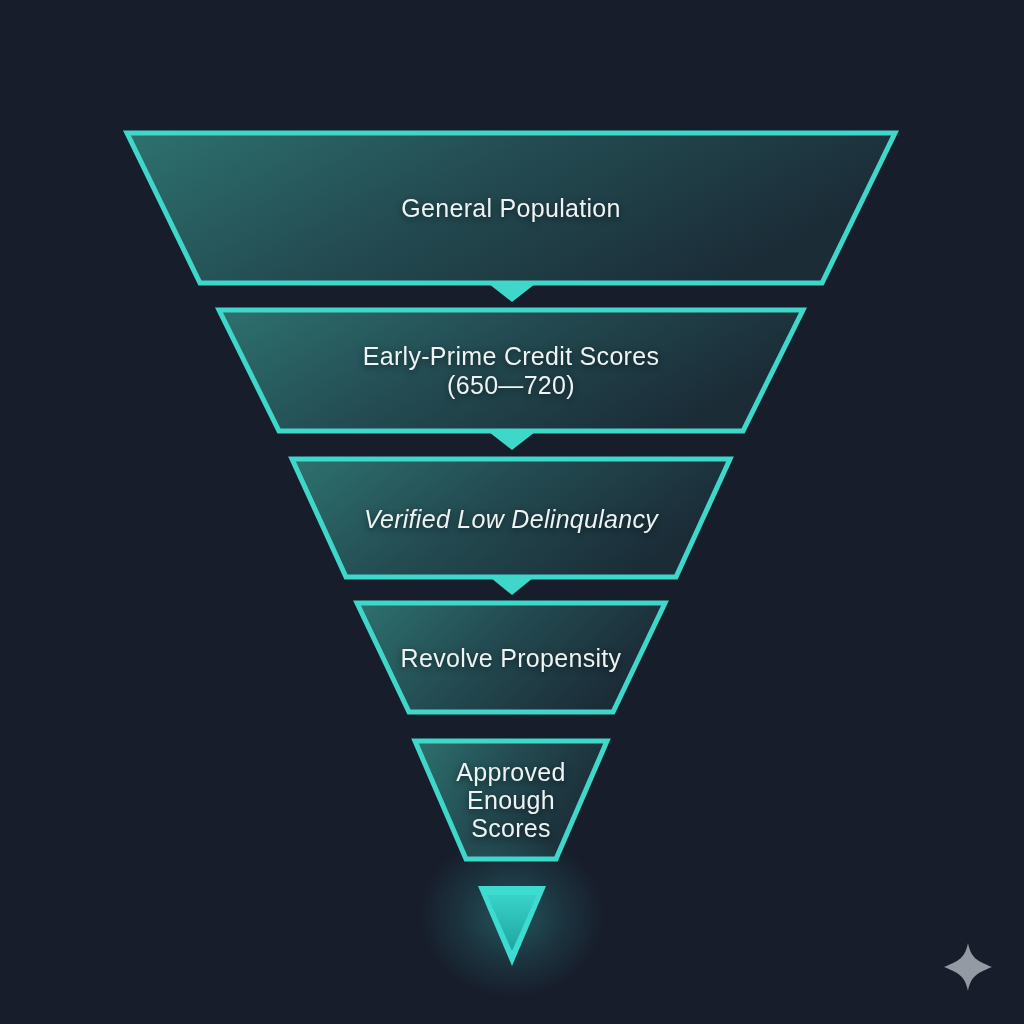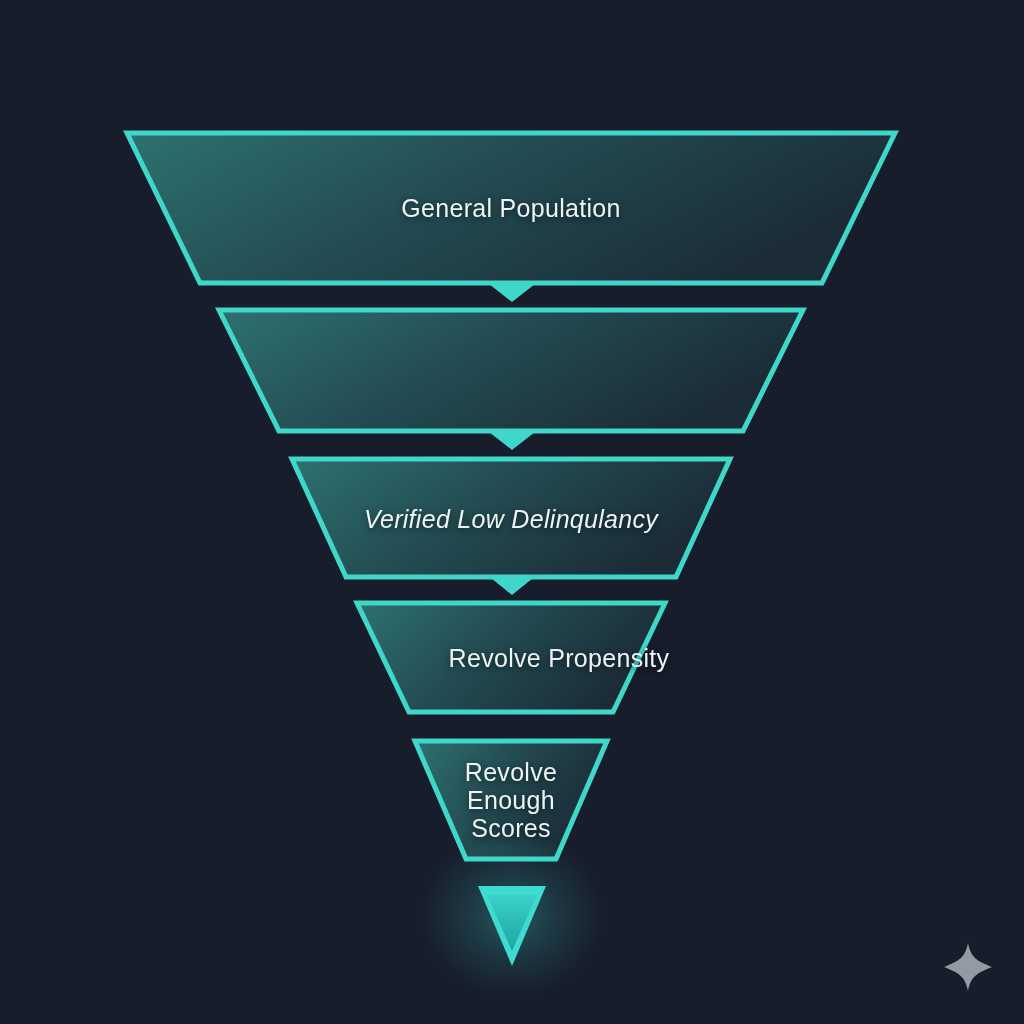--- a/index.html
+++ b/index.html
@@ -32,21 +32,21 @@
     font-weight: 500;
     line-height: 29px;
     letter-spacing: 0.3px;
     text-shadow: 0 2px 6px rgba(8, 16, 22, 0.65);
     pointer-events: none;
   }
   .label span { display: block; white-space: nowrap; }
   .label-1 { left: 511px; top: 208px; }
   .label-2 { left: 511px; top: 371px; }
   .label-3 { left: 511px; top: 519px; font-style: italic; }
-  .label-4 { left: 511px; top: 658px; margin-left: 48px; }
+  .label-4 { left: 511px; top: 658px; }
   .label-5 { left: 511px; top: 800px; line-height: 28px; }
 </style>
 </head>
 <body>
 
 <div class="stage">
 
   <svg class="funnel-svg" viewBox="0 0 1024 1024" xmlns="http://www.w3.org/2000/svg">
     <defs>
       <linearGradient id="trapFill" x1="0" y1="0" x2="1" y2="0.35">
@@ -82,28 +82,32 @@
     <polygon points="478,886 546,886 512,966" fill="#3edbd0"></polygon>
     <polygon points="487,895 537,895 512,951" fill="url(#arrowInner)"></polygon>
 
     <path d="M 968 943 C 971 958 977 961 992 967 C 977 973 971 976 968 991 C 965 976 959 973 944 967 C 959 961 965 958 968 943 Z" fill="#939aa4"></path>
   </svg>
 
   <div class="label label-1">
     <span>General Population</span>
   </div>
 
+  <div class="label label-2">
+    <span>Early-Prime Credit Scores</span>
+    <span>(650—720)</span>
+  </div>
 
   <div class="label label-3">
     <span>Verified Low Delinqulancy</span>
   </div>
 
   <div class="label label-4">
     <span>Revolve Propensity</span>
   </div>
 
   <div class="label label-5">
-    <span>Revolve</span>
+    <span>Approved</span>
     <span>Enough</span>
     <span>Scores</span>
   </div>
 
 </div>
 
 </body></html>

